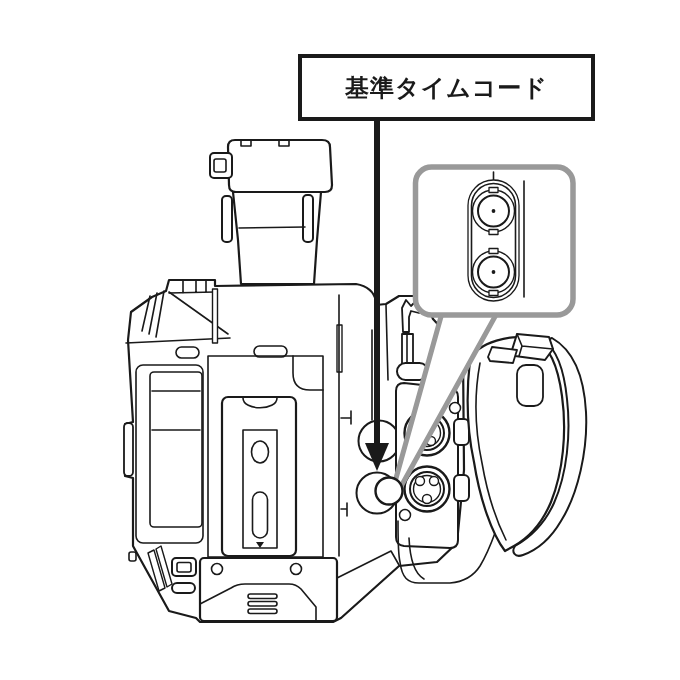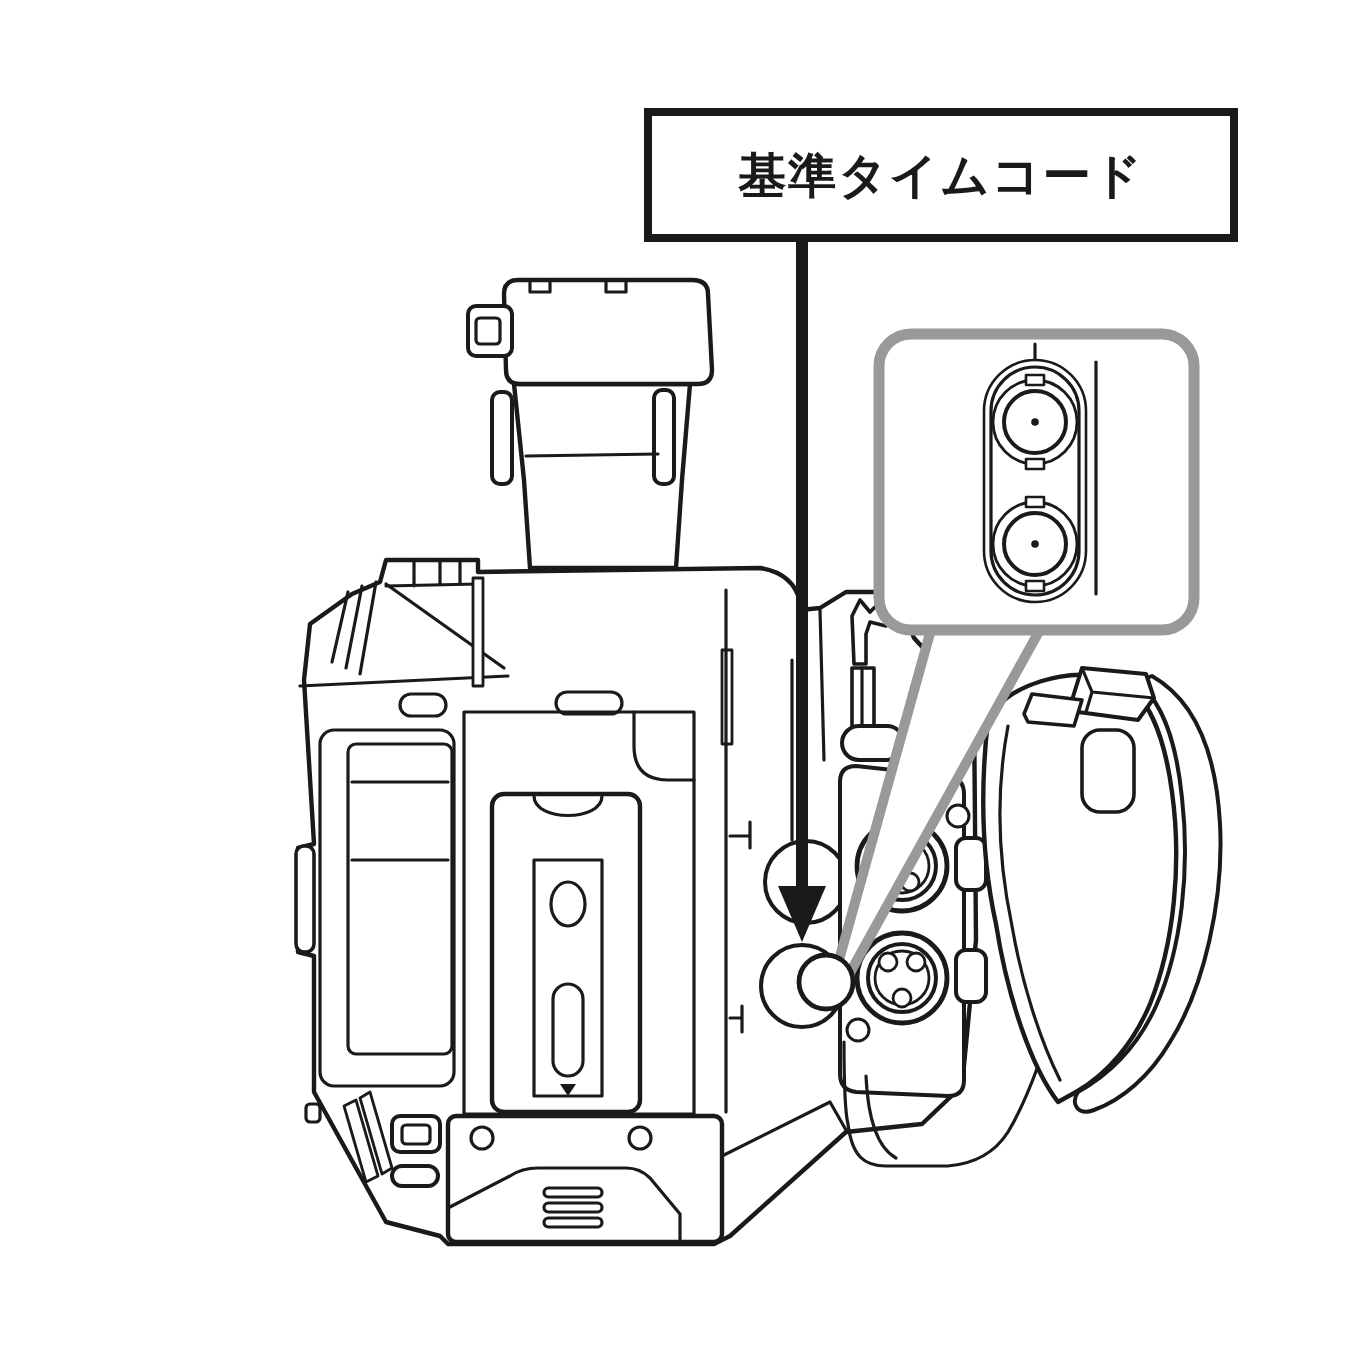--- a/index.html
+++ b/index.html
@@ -1,17 +1,17 @@
 <!DOCTYPE html>
 <html><head>
 <meta charset="utf-8">
 <style>
   html,body{margin:0;padding:0;background:#fff;}
   .canvas{position:relative;width:632px;height:680px;background:#fff;overflow:hidden;
-          font-family:"Liberation Sans", sans-serif;margin-left:24px;}
+          font-family:"Liberation Sans", sans-serif;}
   .art{position:absolute;left:0;top:0;}
   .label-box{position:absolute;left:298px;top:54px;width:289px;height:59px;
              border:4px solid #1a1a1a;background:#fff;display:flex;
              align-items:center;justify-content:center;z-index:5;}
   .label-box span{font-size:24px;font-weight:bold;color:#1a1a1a;letter-spacing:1px;
                   font-family:"Liberation Sans", sans-serif;}
   svg .ln{fill:none;stroke:#1a1a1a;stroke-width:1.6;stroke-linejoin:round;stroke-linecap:round;}
   svg .wf{fill:#ffffff;stroke:#1a1a1a;stroke-linejoin:round;stroke-linecap:round;}
 </style>
 </head>

